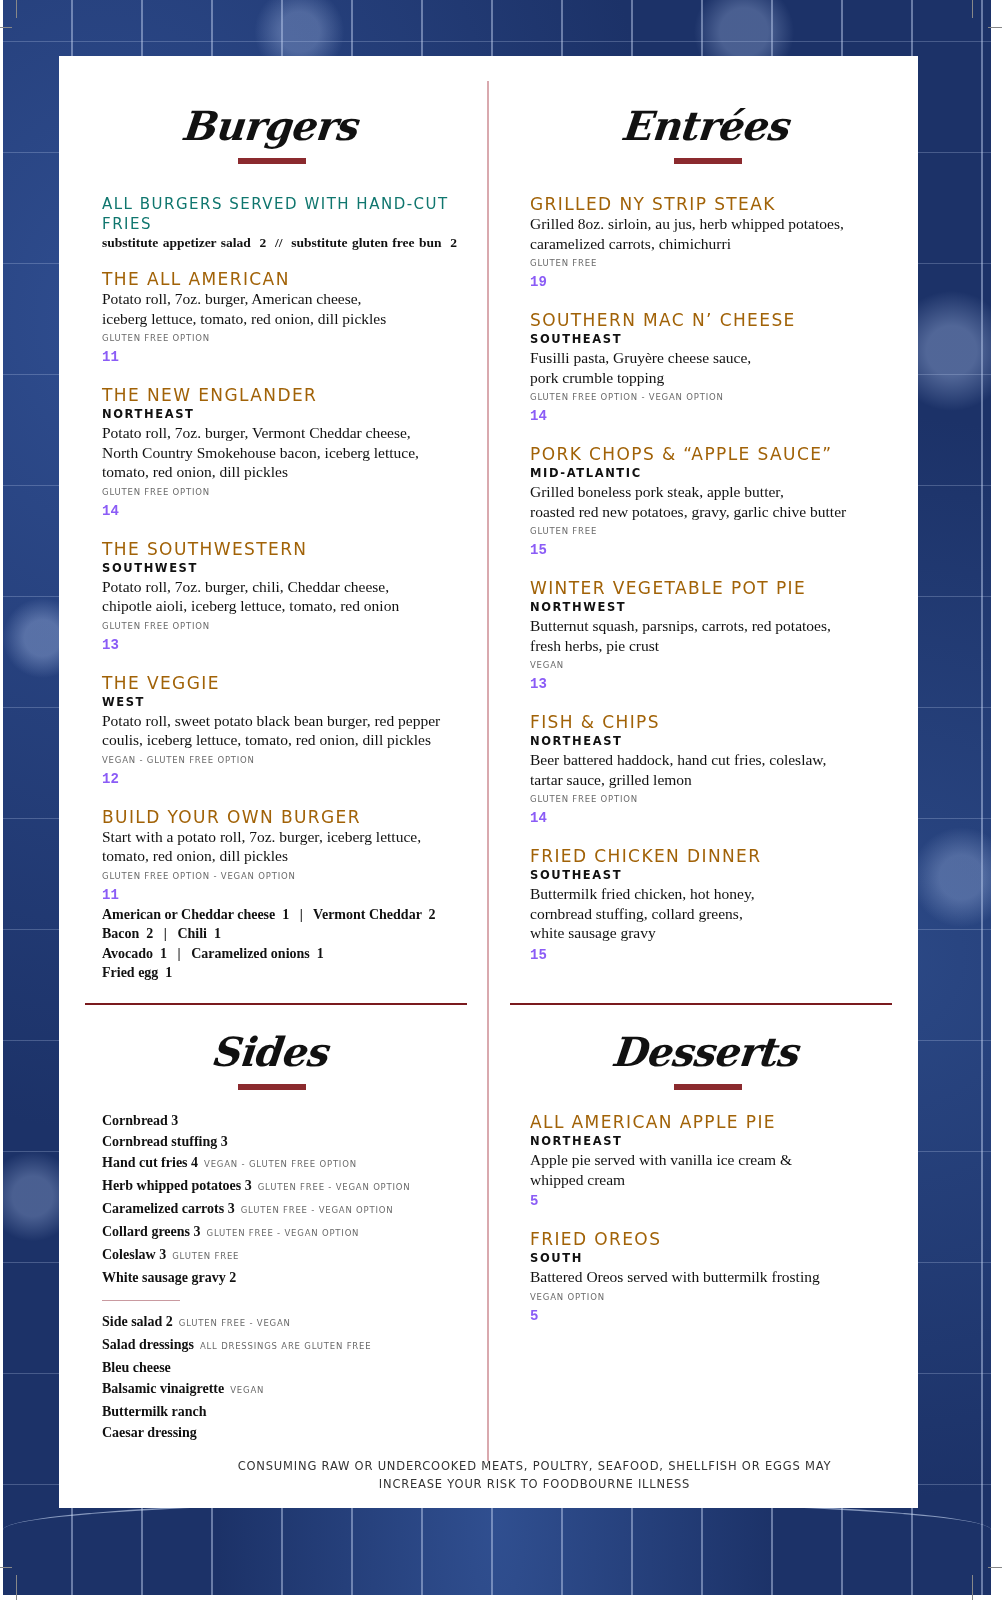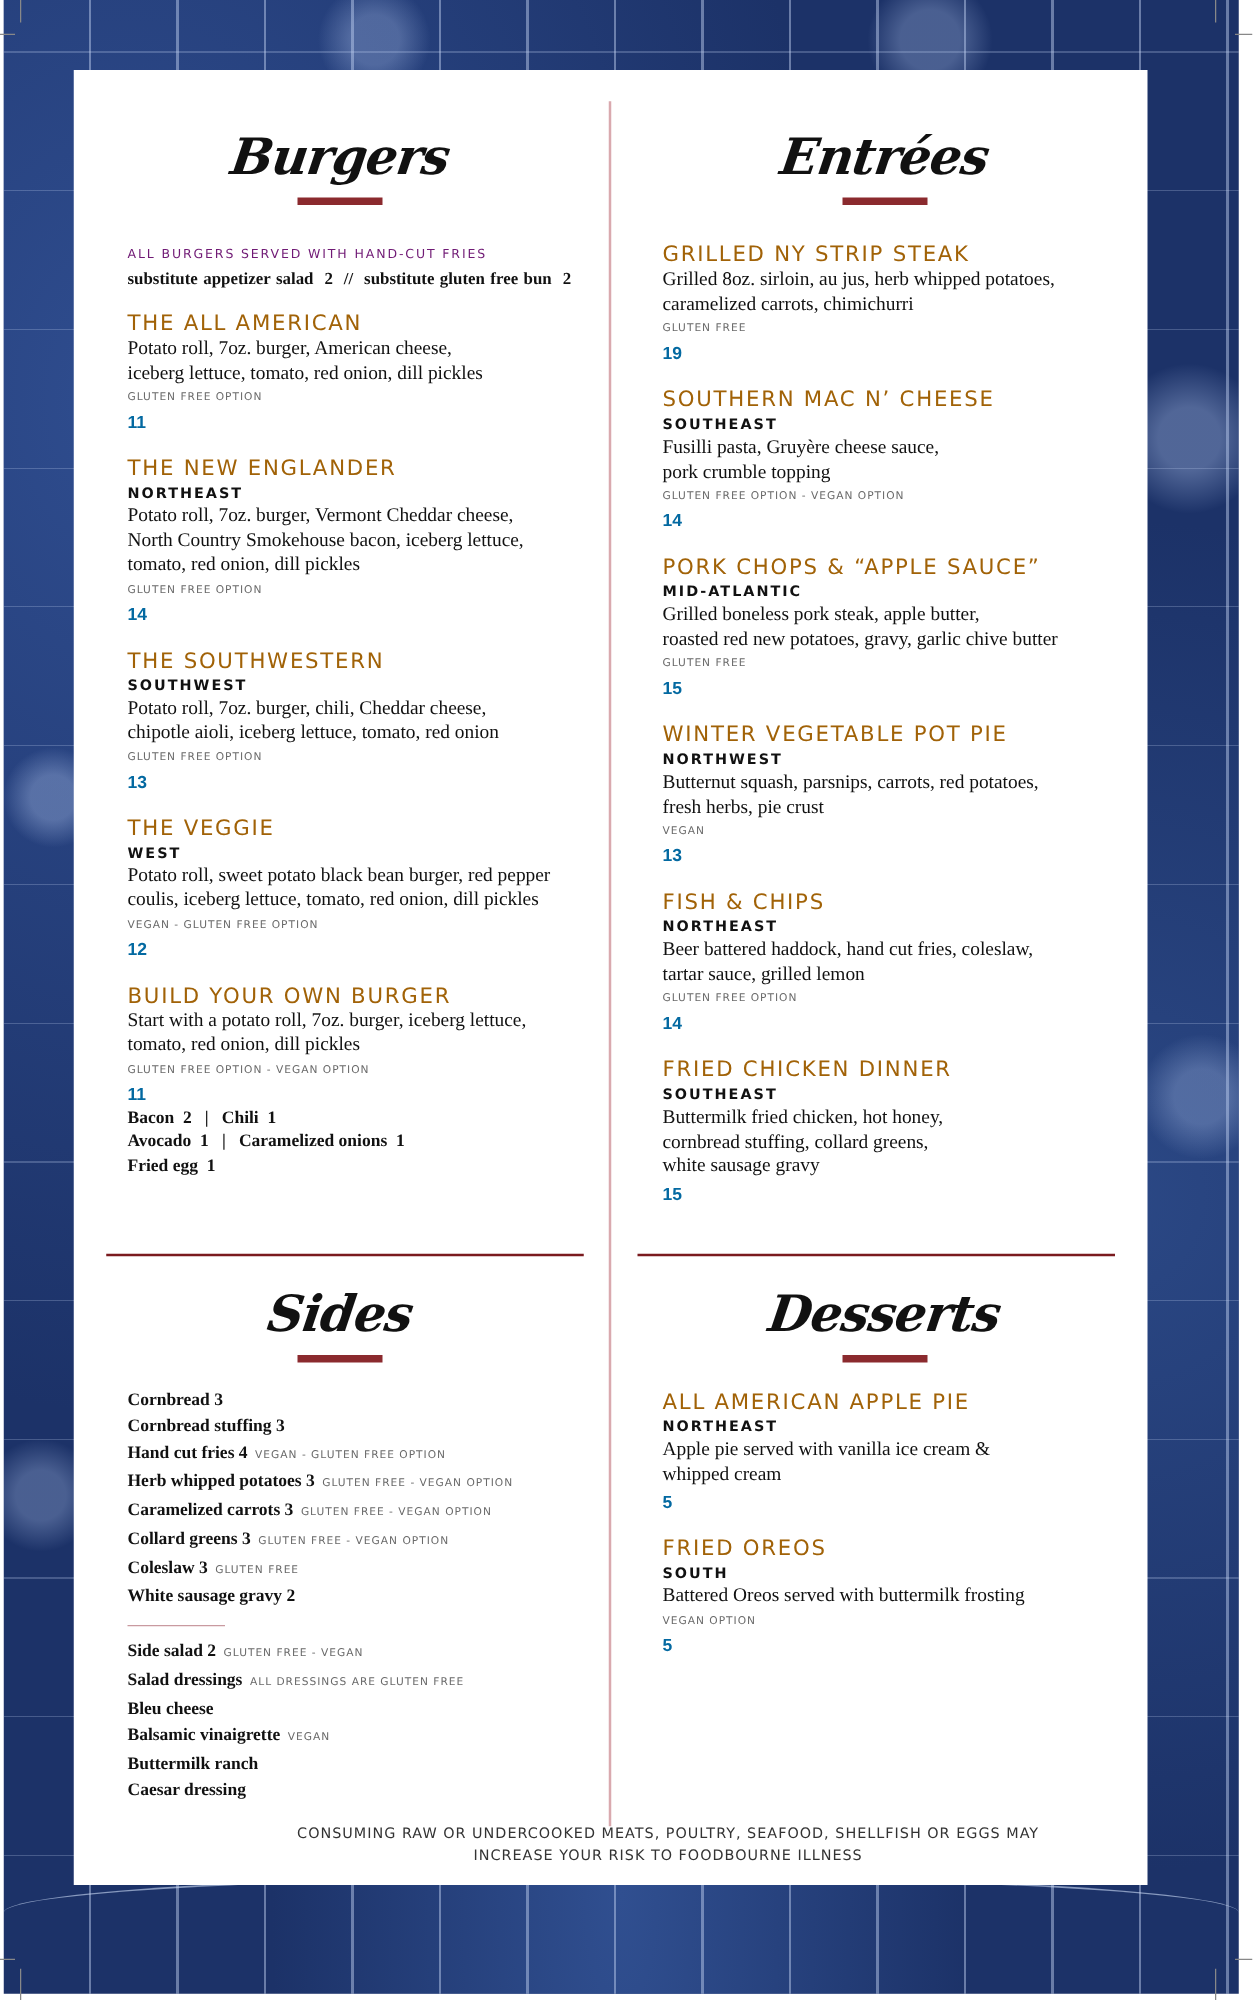--- a/index.html
+++ b/index.html
@@ -72,28 +72,28 @@
   .item-desc {
     font-family: "Liberation Serif", serif;
     font-size: 15.5px; color: #111; line-height: 19.5px;
   }
   .item-tags {
     font-family: "DejaVu Sans", sans-serif;
     font-size: 8.5px; color: #6a6a6a; letter-spacing: 0.8px; line-height: 14px;
     margin-top: 3px;
   }
   .item-price {
-    font-family: Liberation Sans, sans-serif;
-    font-weight: bold; font-size: 14px; color: #0369a1; line-height: 20px;
+    font-family: Liberation Mono, monospace;
+    font-weight: bold; font-size: 14px; color: #8b5cf6; line-height: 20px;
     margin-top: 2px;
   }
   .item { margin-bottom: 18px; }
   .intro-head {
     font-family: "DejaVu Sans", sans-serif;
-    font-size: 10px; color: #701a75; letter-spacing: 1.5px; line-height: 20px;
+    font-size: 15px; color: #0f766e; letter-spacing: 1.5px; line-height: 20px;
   }
   .intro-sub {
     font-family: "Liberation Serif", serif; font-weight: bold;
     font-size: 13.5px; color: #111; line-height: 18px; word-spacing: 1px;
   }
   .addons-head {
     font-family: "DejaVu Sans", sans-serif; font-weight: bold;
     font-size: 14px; color: #111; letter-spacing: 1.4px; line-height: 20px;
   }
   .addon-line {
@@ -180,20 +180,21 @@
         <div class="item-price">12</div>
       </div>
       <div class="item" style="margin-bottom:0;">
         <div class="item-name">BUILD YOUR OWN BURGER</div>
         <div class="item-desc">Start with a potato roll, 7oz. burger, iceberg lettuce,</div>
         <div class="item-desc">tomato, red onion, dill pickles</div>
         <div class="item-tags">GLUTEN FREE OPTION - VEGAN OPTION</div>
         <div class="item-price">11</div>
       </div>
       <div>
+        <div class="addon-line">American or Cheddar cheese  1   |   Vermont Cheddar  2</div>
         <div class="addon-line">Bacon  2   |   Chili  1</div>
         <div class="addon-line">Avocado  1   |   Caramelized onions  1</div>
         <div class="addon-line">Fried egg  1</div>
       </div>
     </div>
   </div>
 
   <div class="col" style="left:471px;top:44px;width:370px;">
     <div style="width:355px;">
       <div class="section-title">Entrées</div>

